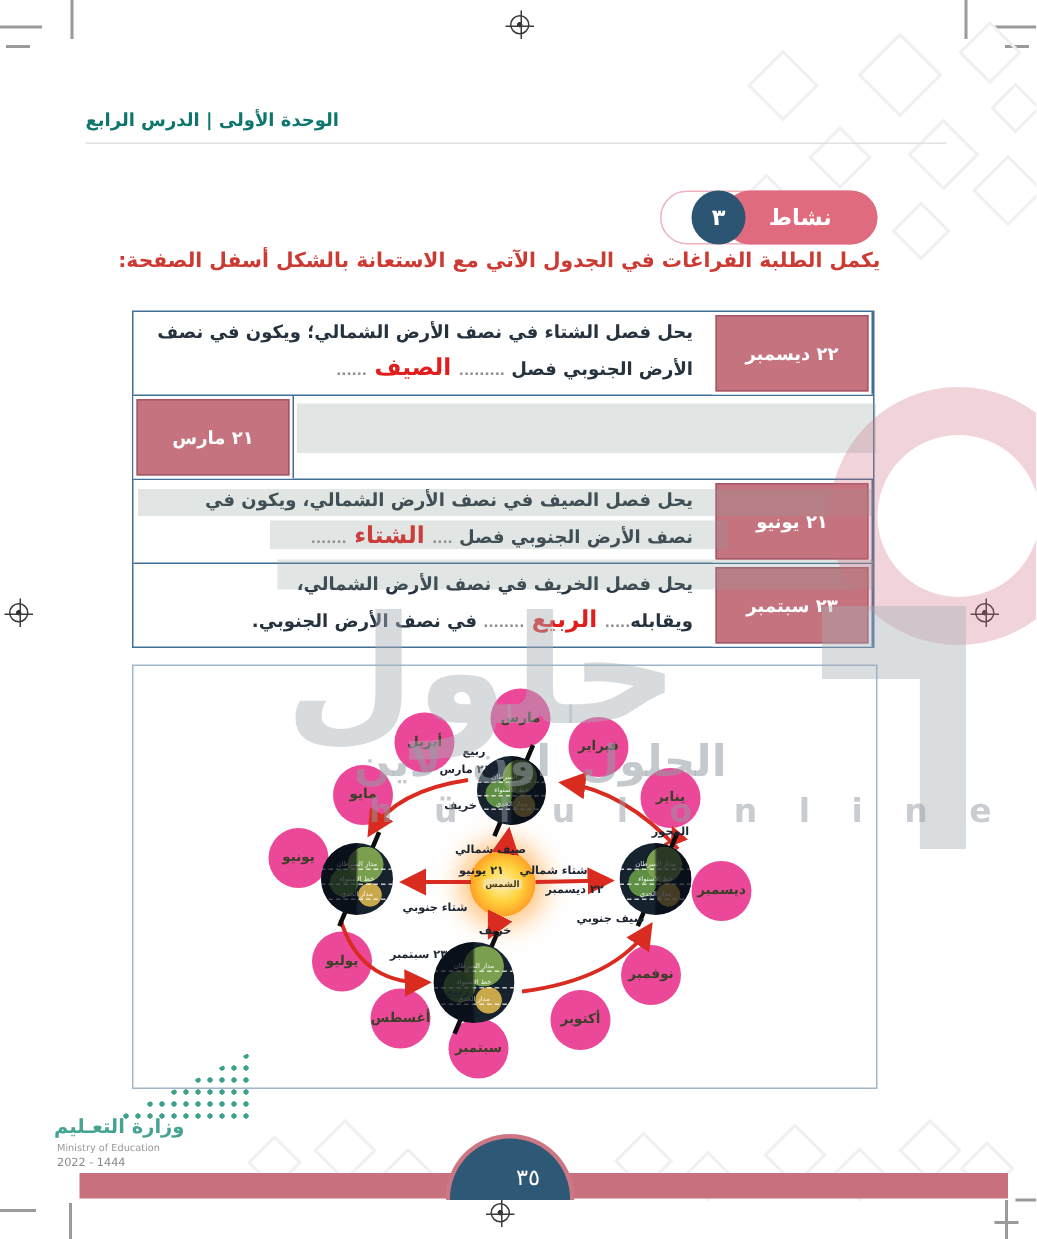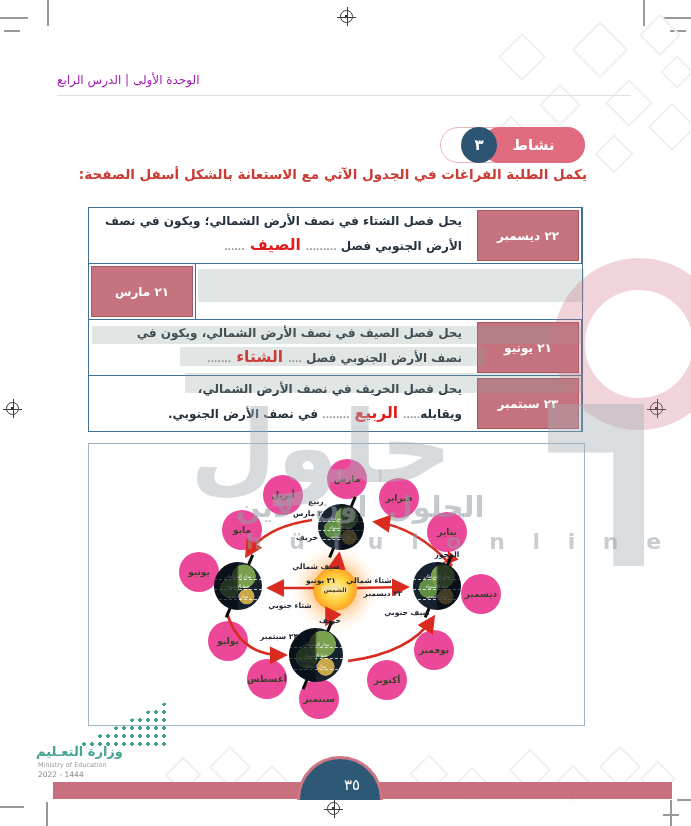--- a/index.html
+++ b/index.html
@@ -7,21 +7,21 @@
         font-family:"DejaVu Sans",sans-serif;}
   
   .crop{position:absolute;background:#9a9a9a;}
   .regmark{position:absolute;width:11px;height:11px;border:1px solid #3a3a3a;border-radius:50%;
            background:radial-gradient(circle,#333 1.6px,transparent 2px);}
   .regmark::before{content:"";position:absolute;left:-4px;right:-4px;top:50%;height:1px;background:#3a3a3a;}
   .regmark::after{content:"";position:absolute;top:-4px;bottom:-4px;left:50%;width:1px;background:#3a3a3a;}
   
   .diamond{position:absolute;border:2px solid #eef0f2;transform:rotate(45deg);}
   
-  .header{position:absolute;left:57px;top:73px;direction:rtl;font-size:12px;font-weight:normal;color:#a21caf;}
+  .header{position:absolute;left:57px;top:73px;direction:rtl;font-size:12px;font-weight:bold;color:#0f766e;}
   .header-rule{position:absolute;left:57px;right:60px;top:95px;height:1px;background:#e0e0e0;}
   
   .badge{position:absolute;left:440px;top:127px;width:145px;height:36px;
          border:1.5px solid #eeb3bd;border-radius:20px;box-sizing:border-box;}
   .badge-pill{position:absolute;right:-1px;top:-1px;width:103px;height:36px;background:#e06a7e;
               border-radius:20px;display:flex;align-items:center;justify-content:center;
               color:#fff;font-size:15px;font-weight:bold;}
   .badge-num{position:absolute;left:20px;top:-1px;width:36px;height:36px;background:#2c5573;border-radius:50%;
              display:flex;align-items:center;justify-content:center;color:#fff;font-size:15px;font-weight:bold;}
   
@@ -235,21 +235,21 @@
         <div class="axis"></div>
         <div class="globe">
           <div class="gband" style="top: 26%;">مدار السرطان</div>
           <div class="gband" style="top: 46%;">خط الاستواء</div>
           <div class="gband" style="top: 66%;">مدار الجدي</div>
         </div>
       </div>
       <div class="dlabel" style="left: 310px; top: 501px;">ربيع</div>
       <div class="dlabel" style="left: 304px; top: 513px;">٢١ مارس</div>
       <div class="dlabel" style="left: 301px; top: 537px;">خريف</div>
-      <div class="dlabel" style="left: 310px; top: 566px;">صيف شمالي</div>
+      <div class="dlabel" style="left: 321px; top: 566px;">صيف شمالي</div>
       <div class="dlabel" style="left: 315px; top: 580px;">٢١ يونيو</div>
       <div class="dlabel" style="left: 284px; top: 605px;">شتاء جنوبي</div>
       <div class="dlabel" style="left: 363px; top: 580px;">شتاء شمالي</div>
       <div class="dlabel" style="left: 377px; top: 593px;">٢٢ ديسمبر</div>
       <div class="dlabel" style="left: 401px; top: 612px;">صيف جنوبي</div>
       <div class="dlabel" style="left: 441px; top: 554px;">المحور</div>
       <div class="dlabel" style="left: 324px; top: 620px;">خريف</div>
       <div class="dlabel" style="left: 273px; top: 636px;">٢٣ سبتمبر</div>
       <div class="dlabel" style="left: 299px; top: 661px;">ربيع</div>
     </div>

